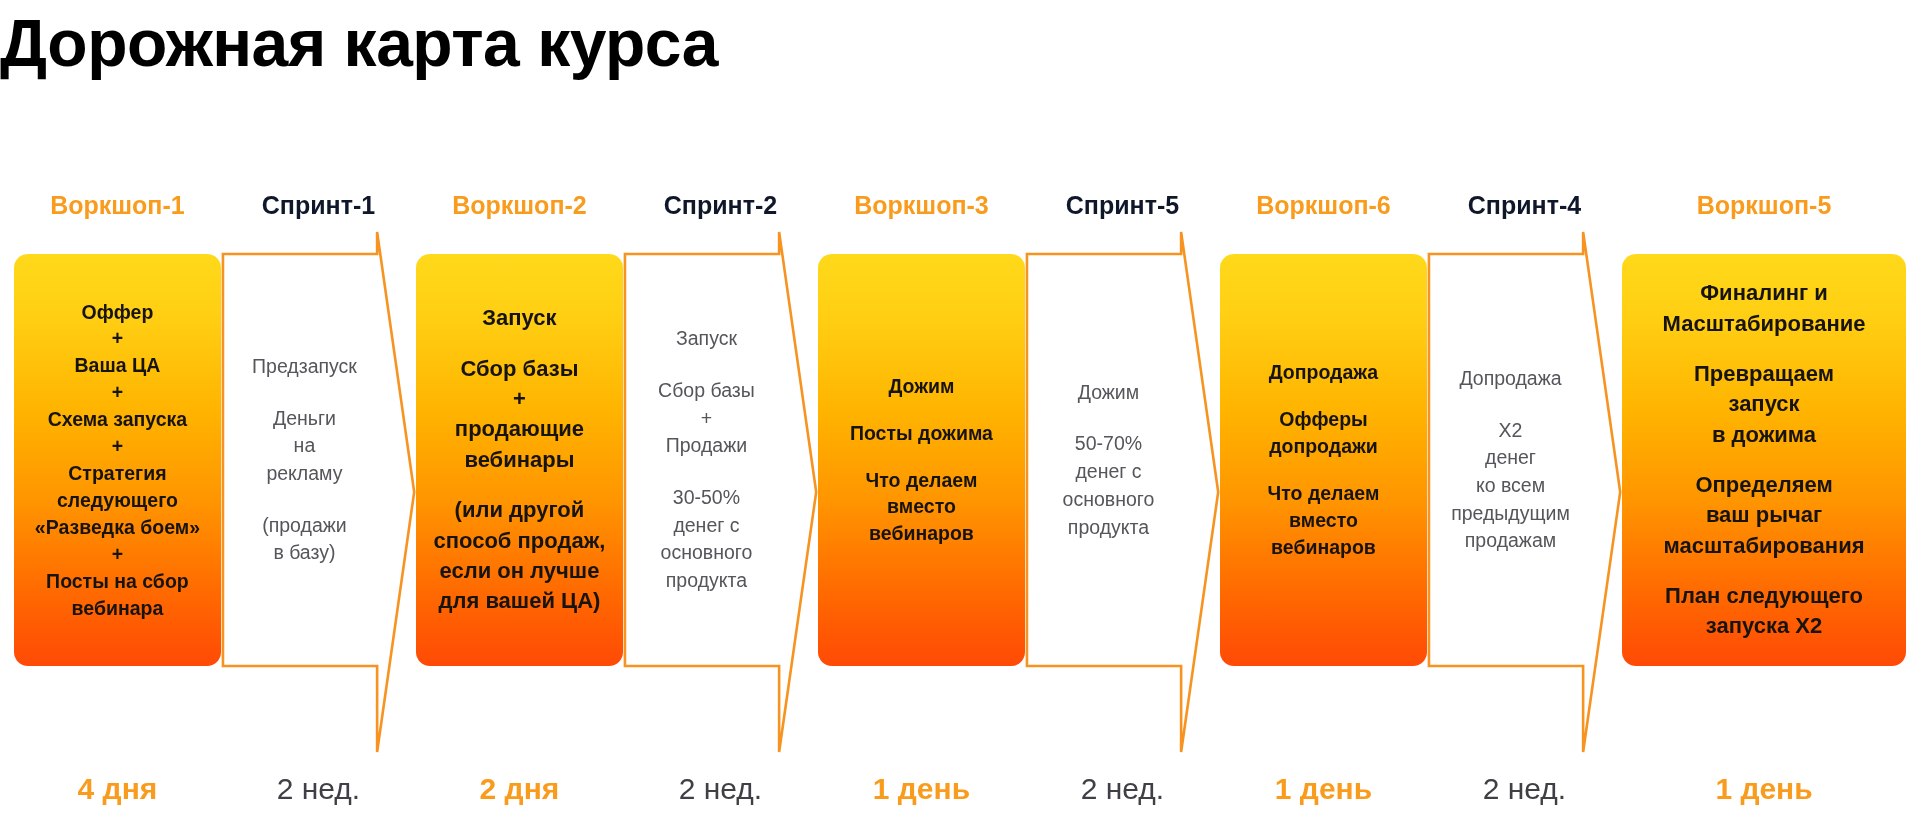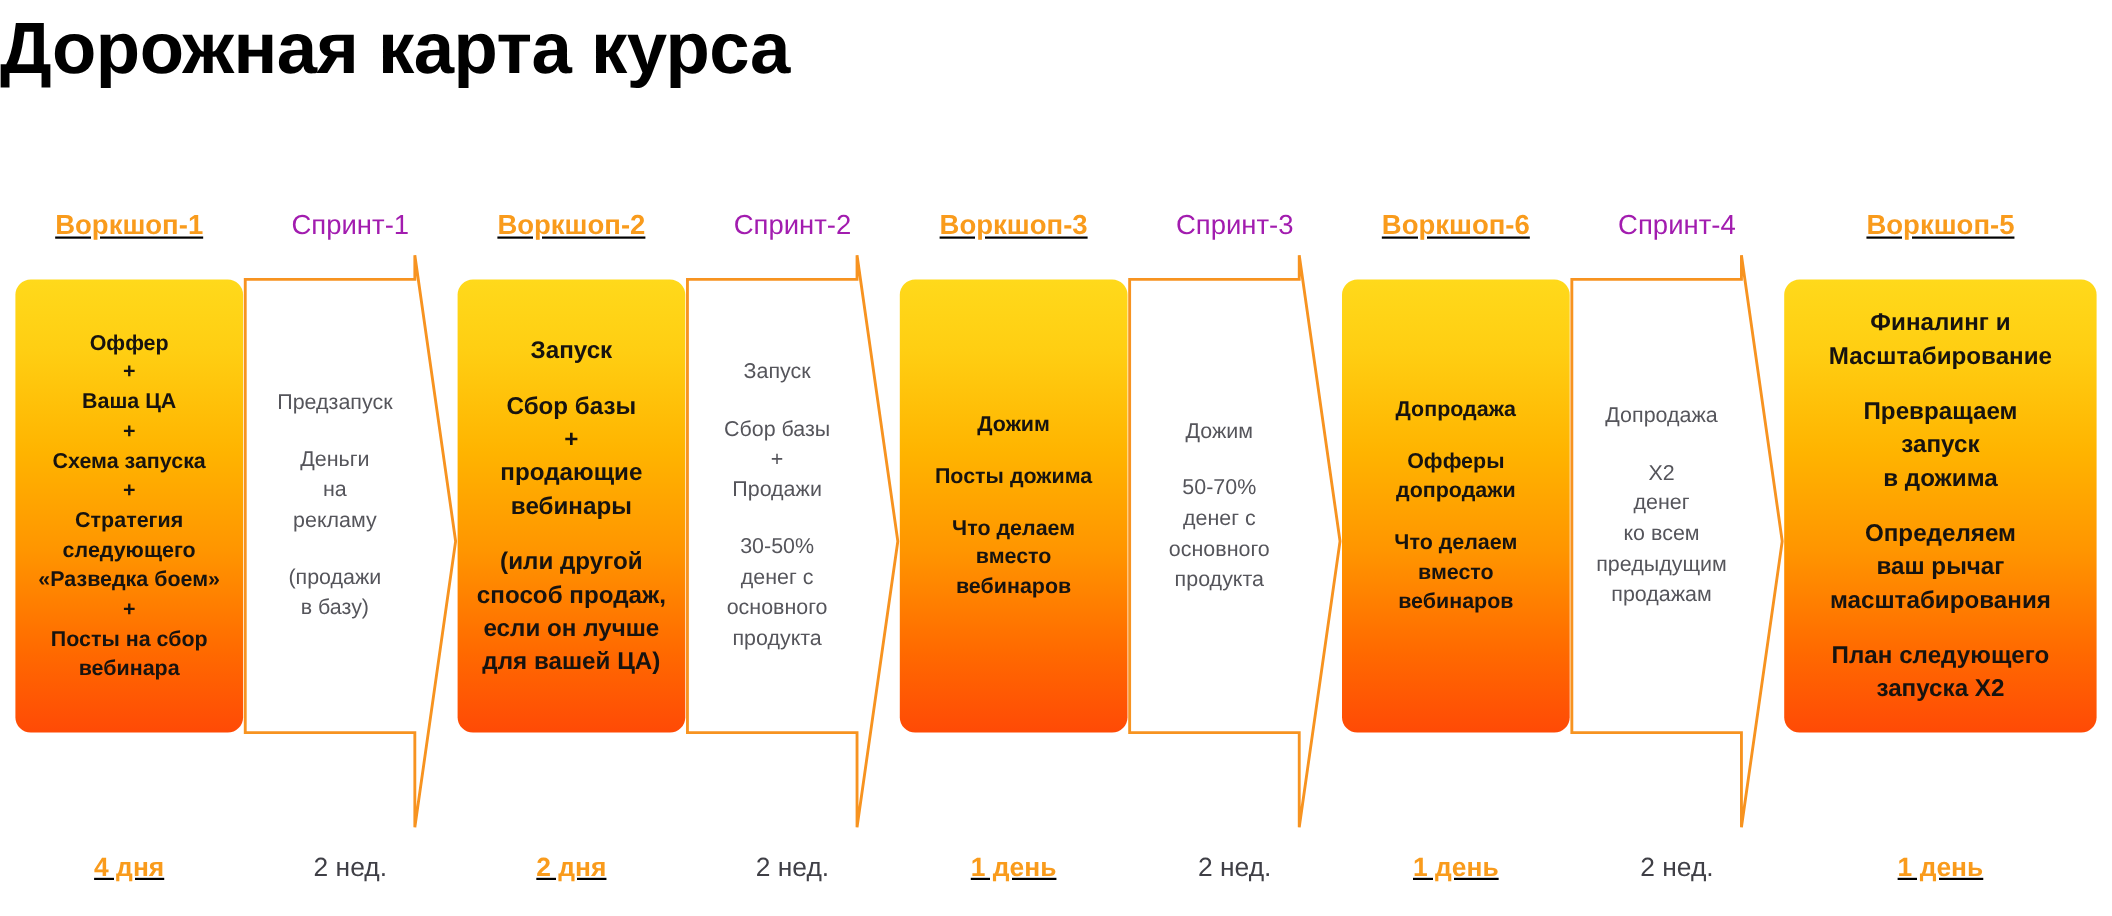--- a/index.html
+++ b/index.html
@@ -49,36 +49,36 @@
     padding: 0 14px;
     box-sizing: border-box;
   }
 
   .column {
     position: relative;
     display: flex;
     flex-direction: column;
     align-items: center;
   }
-  .col-card   { width: 212px; text-decoration: underline; }
+  .col-card   { width: 212px; }
   .col-card.wide { width: 291px; }
   .col-arrow  { width: 200px; }
 
   
   .stage-head {
     height: 54px;
     display: flex;
     align-items: center;
     justify-content: center;
     font-size: 25px;
     font-weight: 700;
     white-space: nowrap;
   }
   .stage-head.workshop { color: #F99B1C; }
-  .stage-head.sprint   { color: #a21caf; font-weight: 400; }
+  .stage-head.sprint   { color: #0f172a; font-weight: 700; }
 
   
   .stage-body {
     position: relative;
     width: 100%;
     height: 520px;
   }
 
   
   .card {
@@ -150,21 +150,21 @@
     white-space: pre-line;
   }
   .arrow-text + .arrow-text { margin-top: 24px; }
 
   
   .duration {
     height: 74px;
     display: flex;
     align-items: center;
     justify-content: center;
-    font-size: 24px;
+    font-size: 30px;
     white-space: nowrap;
   }
   .duration.workshop { color: #F99B1C; font-weight: 700; }
   .duration.sprint   { color: #3F3F46; font-weight: 400; }
 </style>
 </head>
 <body>
 
 <div class="page">
 
@@ -261,21 +261,21 @@
           <div class="card-text">Посты дожима</div>
           <div class="card-text">Что делаем
 вместо
 вебинаров</div>
         </div>
       </div>
       <div class="duration workshop">1 день</div>
     </div>
 
     <div class="column col-arrow">
-      <div class="stage-head sprint">Спринт-3</div>
+      <div class="stage-head sprint">Спринт-5</div>
       <div class="stage-body">
         <div class="arrow-wrap">
           <svg viewBox="0 0 200 520" preserveAspectRatio="none">
             <path d="M2,22 L160,22 L160,0 L198,260 L160,520 L160,434 L2,434 Z" fill="#ffffff" stroke="#F79320" stroke-width="2.6" stroke-linejoin="miter" vector-effect="non-scaling-stroke"></path>
           </svg>
           <div class="arrow-content">
             <div class="arrow-text">Дожим</div>
             <div class="arrow-text">50-70%
 денег с
 основного

